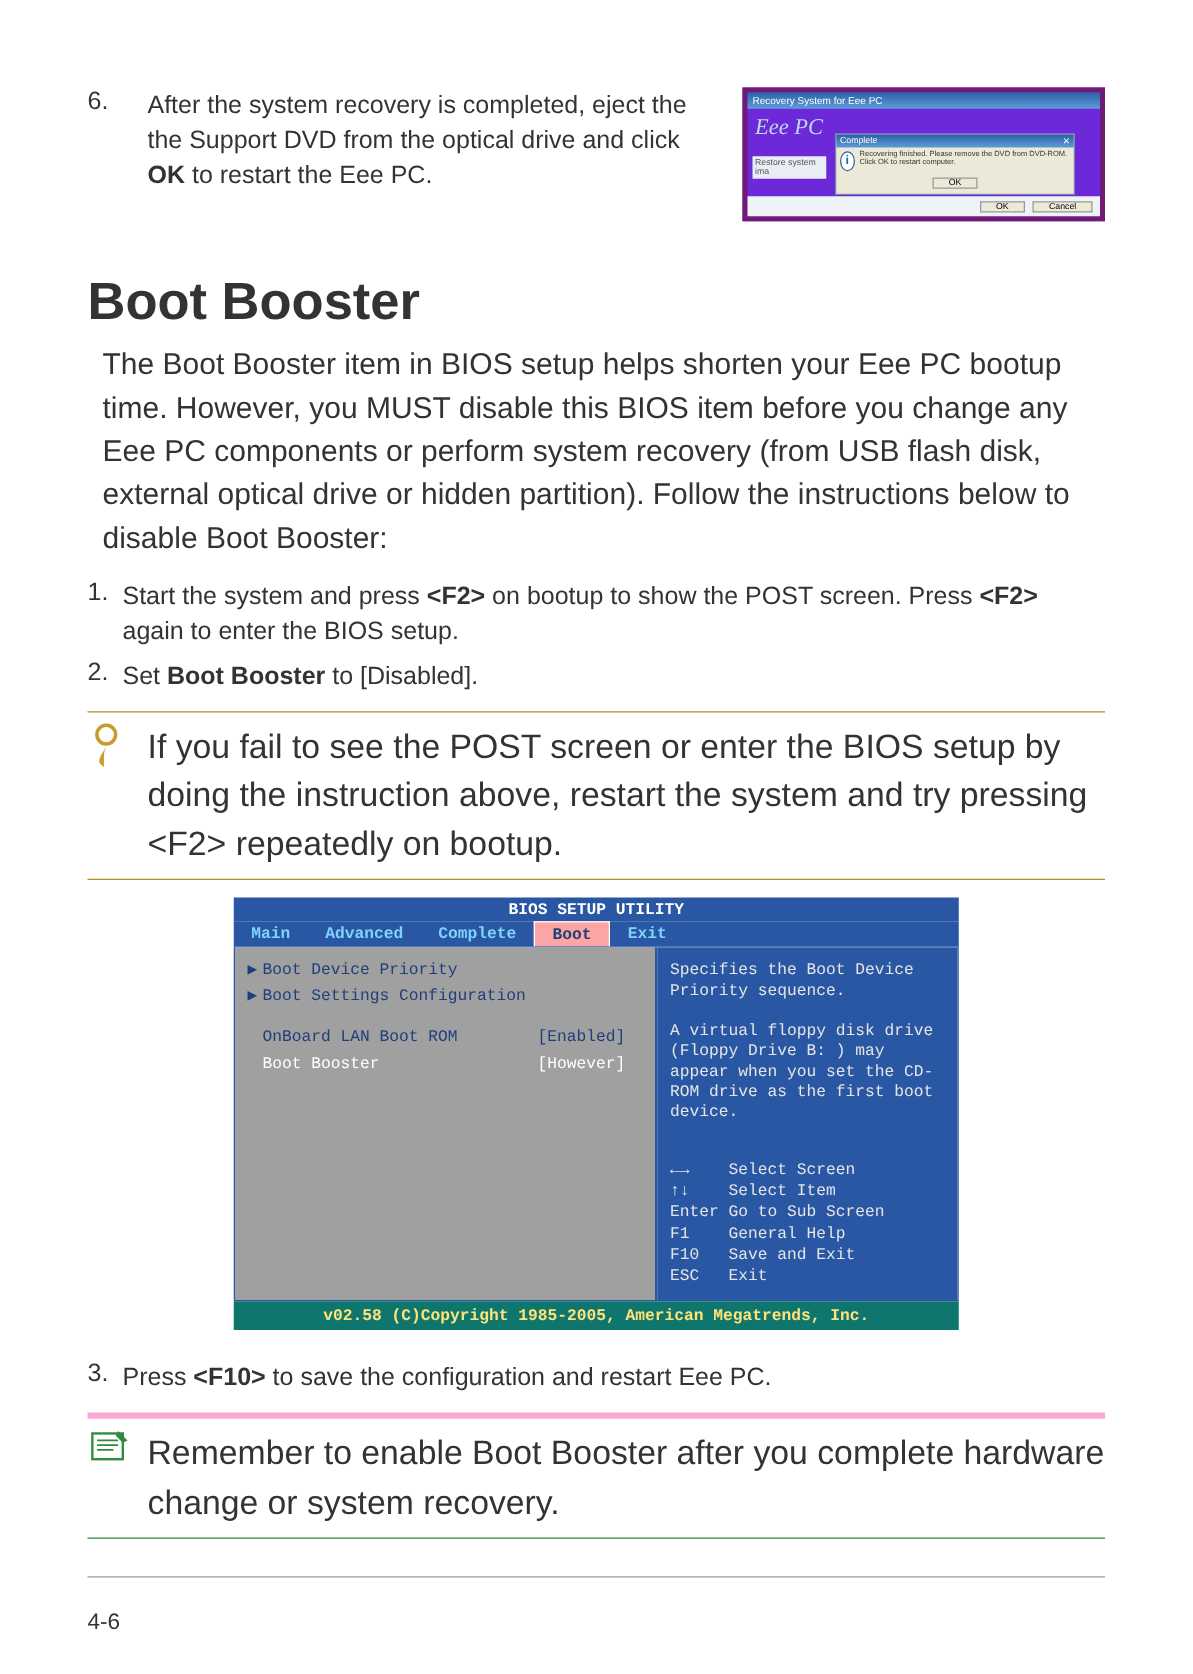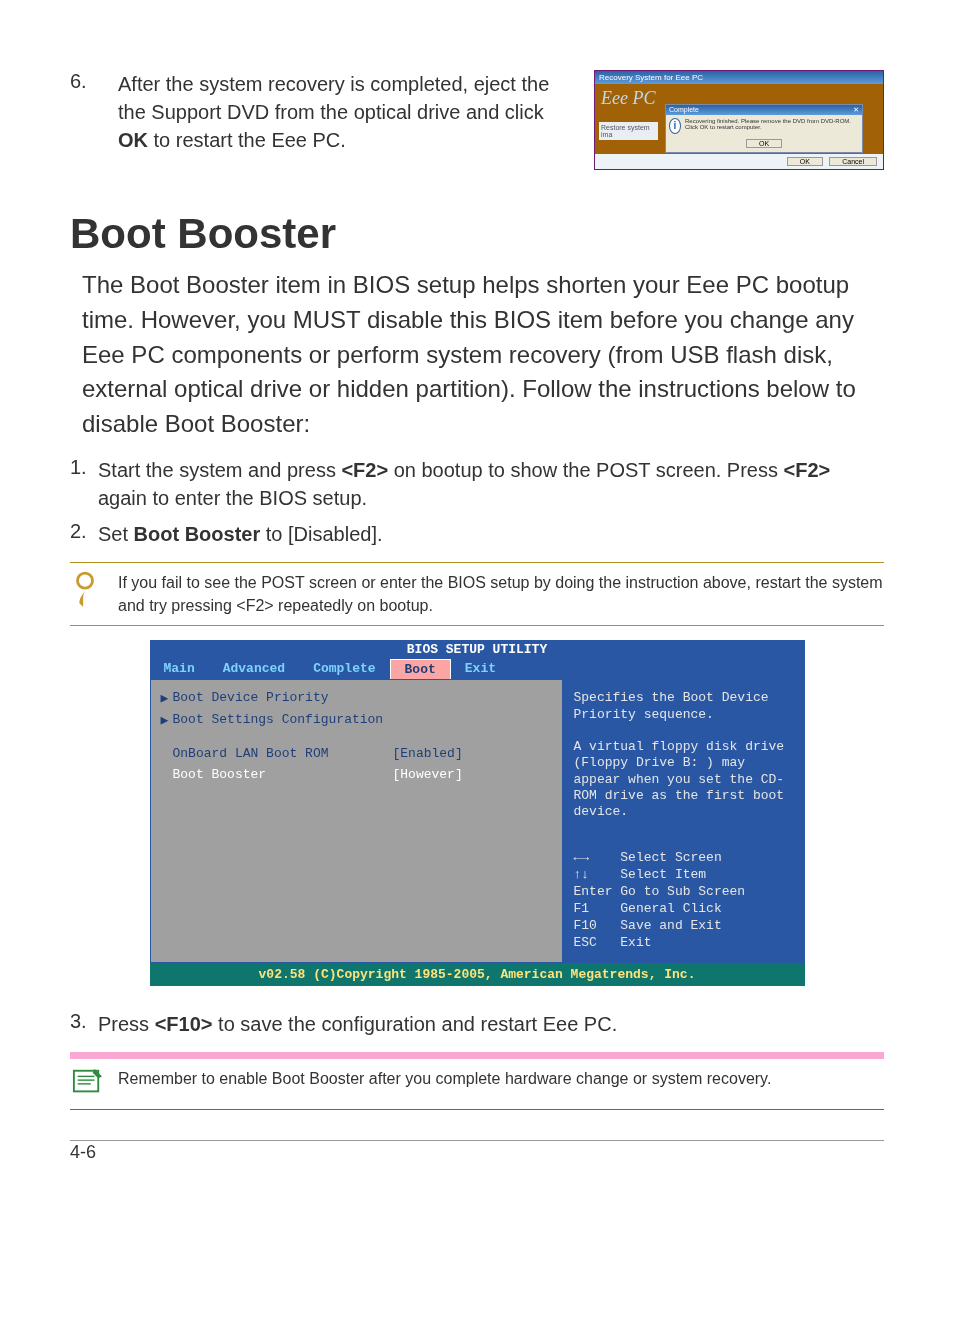--- a/index.html
+++ b/index.html
@@ -30,22 +30,22 @@
     flex: 1;
     font-size: 20px;
     line-height: 1.4;
   }
   .step-row { display:flex; align-items:flex-start; margin-bottom:8px; }
   .shot {
     width: 290px;
     flex: 0 0 290px;
   }
   .win {
-    background: #a16207;
-    border: 1px solid #701a75;
+    background: #6d28d9;
+    border: 4px solid #701a75;
     font-size: 8px;
     color: #34587a;
   }
   .win-title {
     background: linear-gradient(#2a62a7,#5f9bd9);
     color:#fff;
     padding:2px 4px;
     font-size:8px;
   }
   .win-body { position:relative; height:70px; }
@@ -78,28 +78,28 @@
   .note-row {
     display:flex;
     align-items:flex-start;
     gap:14px;
     margin: 14px 0 14px 0;
     padding: 8px 0;
   }
   .note-icon {
     width:34px; flex:0 0 34px;
   }
-  .note-text { font-size:16px; line-height:1.45; flex:1; }
+  .note-text { font-size:27px; line-height:1.45; flex:1; }
   .note-sep-top { border-top:1px solid #b38f1f; }
   .note-sep-bot { border-bottom:1px solid #b38f1f; }
-  .note-green-top { border-top:7px solid #f9a8d4; }
+  .note-green-top { border-top:5px solid #f9a8d4; }
   .note-green-bot { border-bottom:1px solid #2e8b3d; }
 
   .bios {
-    width: 655px;
+    width: 580px;
     margin: 10px auto 24px auto;
     font-family: "Courier New", monospace;
     font-size: 13px;
   }
   .bios-top { background:#2957a4; color:#fff; text-align:center; padding:2px 0; font-weight:bold; }
   .bios-tabs { background:#2957a4; display:flex; }
   .bios-tab { color:#7dd3fc; padding:2px 14px; font-weight:bold; }
   .bios-tab.sel { background:#fca5a5; color:#1f3f7a; border:1px solid #fff; border-bottom:none; }
   .bios-main { display:flex; border:1px solid #2957a4; }
   .bios-left { flex:1; background:#a0a0a0; color:#1f3f7a; padding:10px; min-height:260px; border-right:2px solid #2957a4; }
@@ -110,21 +110,21 @@
   .bios-left .selrow { color:#fff; }
   .bios-right { width:220px; background:#2957a4; color:#e5e5e5; padding:10px; }
   .bios-right .help { margin-bottom:30px; line-height:1.25; }
   .bios-right .keys div { margin-bottom:2px; white-space:pre; }
   .bios-foot { background:#0f766e; color:#ffe37a; text-align:center; padding:4px 0; font-weight:bold; }
 
   .footer {
     display:flex;
     justify-content:space-between;
     border-top:1px solid #999;
-    padding-top:1px;
+    padding-top:25px;
     font-size:18px;
     margin-top:30px;
   }
 </style>
 </head>
 <body>
 
 <div class="page">
 
   <div class="row-top">
@@ -220,21 +220,21 @@
           </div>
       </div>
       <div class="bios-right">
         <div class="help" style="white-space:pre-line">Specifies the Boot Device Priority sequence.
 
 A virtual floppy disk drive (Floppy Drive B: ) may appear when you set the CD-ROM drive as the first boot device.</div>
         <div class="keys">
           <div>←→    Select Screen</div>
           <div>↑↓    Select Item</div>
           <div>Enter Go to Sub Screen</div>
-          <div>F1    General Click</div>
+          <div>F1    General Help</div>
           <div>F10   Save and Exit</div>
           <div>ESC   Exit</div>
         </div>
       </div>
     </div>
     <div class="bios-foot">v02.58 (C)Copyright 1985-2005, American Megatrends, Inc.</div>
   </div>
 
   <div class="ol">
     <div class="step-row">

